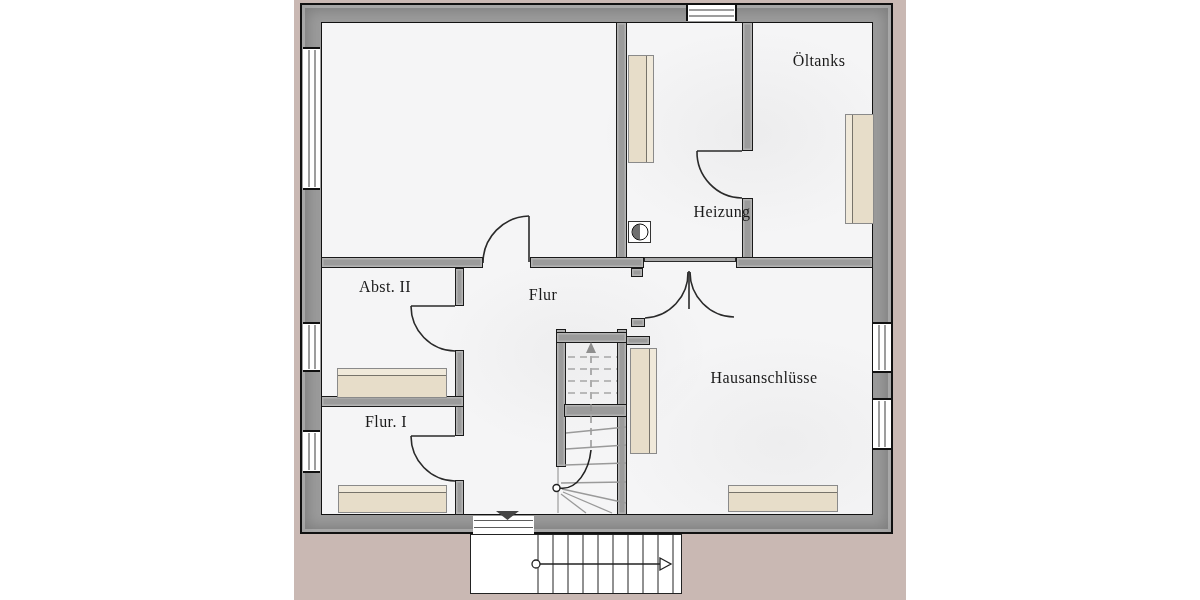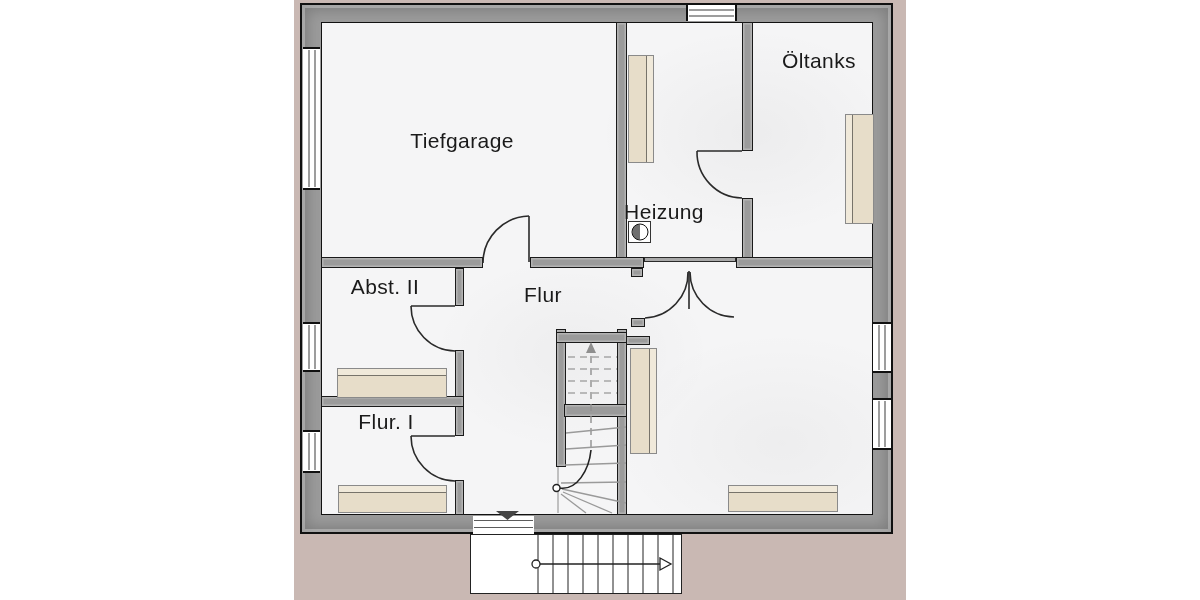--- a/index.html
+++ b/index.html
@@ -28,22 +28,22 @@
   .rail{position:absolute;background:#f0e9da;}
   .rail.top{left:0;right:0;top:0;height:6px;border-bottom:1px solid #77736a;}
   .rail.right{top:0;bottom:0;right:0;width:6px;border-left:1px solid #77736a;}
   .rail.left{top:0;bottom:0;left:0;width:6px;border-right:1px solid #77736a;}
   #boiler{left:628px;top:221px;width:23px;height:22px;background:#fff;border:1.5px solid #333;}
   #boiler .circ{position:absolute;left:50%;top:50%;transform:translate(-50%,-50%);width:15px;height:15px;
           border-radius:50%;border:1px solid #111;background:linear-gradient(90deg,#6e6e6e 0 50%,#ffffff 50% 100%);}
   #entrance{left:473px;top:516px;width:61px;height:19px;background:#fff;}
   #entrance .tline{position:absolute;left:1px;right:1px;height:0;border-top:1.5px solid #5c5c5c;}
   #extstair{left:470px;top:534px;width:212px;height:60px;background:#fff;border:1.5px solid #222;}
-  .room-label{position:absolute;transform:translate(-50%,-50%);color:#1a1a1a;font-size:21px;
-              letter-spacing:.4px;white-space:nowrap;}
+  .room-label{position:absolute;transform:translate(-50%,-50%);color:#1a1a1a;font-size:16px;
+              letter-spacing:.4px;white-space:nowrap;font-family:Liberation Serif, serif;}
   #overlay{position:absolute;left:0;top:0;width:1200px;height:600px;pointer-events:none;}
 </style>
 </head>
 <body>
 
 <div id="canvas">
 
   <div id="apron" class="abs"></div>
   <div id="building" class="abs"></div>
   <div id="floor" class="abs"></div>
@@ -169,20 +169,20 @@
       <path d="M628,535 V593"></path>
       <path d="M643,535 V593"></path>
       <path d="M658,535 V593"></path>
       <path d="M673,535 V593"></path>
     </g>
     <path d="M536,564 H660" stroke="#222" stroke-width="1.3"></path>
     <circle cx="536" cy="564" r="4" fill="#fff" stroke="#222" stroke-width="1.3"></circle>
     <path d="M660,558 L671,564 L660,570 Z" fill="#fff" stroke="#222" stroke-width="1.3"></path>
   </svg>
 
-  <div class="room-label" style="left:462px;top:141px">Tiefgarage</div>
   <div class="room-label" style="left:819px;top:61px">Öltanks</div>
-  <div class="room-label" style="left:664px;top:212px">Heizung</div>
+  <div class="room-label" style="left:722px;top:212px">Heizung</div>
   <div class="room-label" style="left:385px;top:287px">Abst. II</div>
   <div class="room-label" style="left:386px;top:422px">Flur. I</div>
   <div class="room-label" style="left:543px;top:295px">Flur</div>
+  <div class="room-label" style="left:764px;top:378px">Hausanschlüsse</div>
 
 </div>
 
 </body></html>

